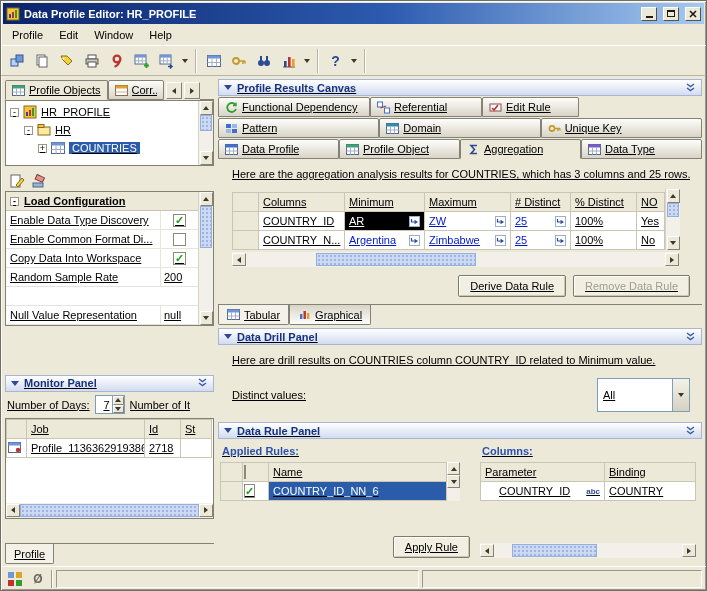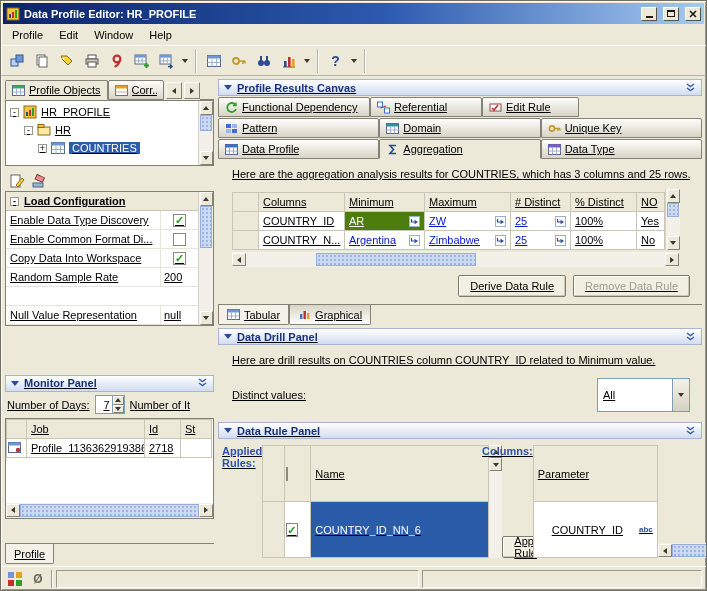--- a/index.html
+++ b/index.html
@@ -79,21 +79,21 @@
 .spin .sval{width:16px;display:flex;align-items:center;justify-content:flex-end;padding-right:2px;}
 .spinbtns{display:flex;flex-direction:column;width:12px;border-left:1px solid #7f9db9;}
 .spinbtns .sb{flex:1;display:flex;align-items:center;justify-content:center;background:#ece9d8;border:1px solid;border-color:#fff #848276 #848276 #fff;}
 .monbox{flex:none;height:101px;display:flex;flex-direction:column;}
 .boxfill{flex:1;}
 
 table.grid{border-collapse:collapse;background:#fff;table-layout:fixed;}
 table.grid th,table.grid td{height:19px;padding:1px 4px;border:1px solid #c9c6b6;font-weight:normal;text-align:left;white-space:nowrap;overflow:hidden;}
 th.hd,td.rh{background:#ece9d8;border:1px solid;border-color:#fff #848276 #848276 #fff;}
 .lnk{color:#0018c8;text-decoration:underline;}
-td.selcell{background:#4d7c0f;}
+td.selcell{background:#000000;}
 td.selcell .lnk{color:#fff;}
 td.selname{background:#2a5caa;color:#fff;}
 .cellx{display:flex;align-items:center;gap:3px;min-width:0;}
 .cellx .gx{flex:1;}
 .abc{color:#2c4a94;font-size:8px;font-weight:bold;flex:none;}
 
 .tabrow{flex:none;display:flex;align-items:flex-end;height:21px;}
 .wfd{width:152px;}
 .wref{width:112px;}
 .wdr{width:97px;}
@@ -104,21 +104,21 @@
 .btnrow{display:flex;justify-content:flex-end;gap:7px;margin-top:8px;}
 .btn{height:22px;display:inline-flex;align-items:center;justify-content:center;padding:0 11px;background:#f1efe2;border:1px solid #7c7a6a;border-radius:2px;box-shadow:inset 1px 1px 0 #fff,inset -1px -1px 0 #cbc7b2;cursor:default;}
 .btn.dis{color:#a19e8e;}
 .pbody{flex:none;padding:9px 12px 7px 14px;}
 .drillrow{display:flex;align-items:center;margin-top:12px;justify-content:space-between;}
 .drillrow .sp{flex:1;}
 .dd{width:93px;height:34px;display:flex;background:#fff;border:1px solid #7f9db9;}
 .dd .dv{flex:1;display:flex;align-items:center;padding:0 5px;}
 .dd .db{flex:none;width:17px;background:linear-gradient(#f4f2e8,#d5d1c1);border-left:1px solid #7f9db9;display:flex;align-items:center;justify-content:center;}
 .rulebody{flex:1;display:flex;gap:10px;padding:6px 6px 6px 2px;min-height:0;}
-.rsec{display:flex;flex-direction:row;min-width:0;}
+.rsec{display:flex;flex-direction:column;min-width:0;}
 .rsec.left{flex:none;width:250px;}
 .rsec.right{flex:1;}
 .seclabel{color:#2b50b0;font-weight:bold;margin:0 0 5px 2px;}
 .atwrap{display:flex;align-items:stretch;}
 .minivsb{flex:none;width:13px;display:flex;flex-direction:column;background:#f2f0e9;}
 .secbottom{display:flex;justify-content:flex-end;margin-top:auto;}
 .secbottom.full{justify-content:stretch;}
 .secbottom .hsb{flex:1;}
 
 .statusbar{flex:none;height:24px;display:flex;align-items:center;gap:3px;padding:2px 4px;border-top:1px solid #fff;}
@@ -558,20 +558,30 @@
       <div class="tabrow">
         <div class="tab flex">
           <svg class="i13" viewBox="0 0 13 13">
               <rect x="0.5" y="1.5" width="12" height="10" fill="#fff" stroke="#55688c"></rect>
               <rect x="0.5" y="1.5" width="12" height="3" fill="#3d6fd0"></rect>
               <line x1="4.5" y1="4.5" x2="4.5" y2="11.5" stroke="#9fb0c8"></line>
               <line x1="8.5" y1="4.5" x2="8.5" y2="11.5" stroke="#9fb0c8"></line>
               <line x1="0.5" y1="8" x2="12.5" y2="8" stroke="#9fb0c8"></line>
             </svg>
           <span class="cut">Data Profile</span>
+        </div>
+        <div class="tab flex">
+          <svg class="i13" viewBox="0 0 13 13">
+              <rect x="0.5" y="1.5" width="12" height="10" fill="#fff" stroke="#55688c"></rect>
+              <rect x="0.5" y="1.5" width="12" height="3" fill="#3da56f"></rect>
+              <line x1="4.5" y1="4.5" x2="4.5" y2="11.5" stroke="#9fb0c8"></line>
+              <line x1="8.5" y1="4.5" x2="8.5" y2="11.5" stroke="#9fb0c8"></line>
+              <line x1="0.5" y1="8" x2="12.5" y2="8" stroke="#9fb0c8"></line>
+            </svg>
+          <span class="cut">Profile Object</span>
         </div>
         <div class="tab flex sel">
           <svg class="i13" viewBox="0 0 13 13">
               <path d="M10 2.5 H4 L7.5 6.5 L4 10.5 H10" fill="none" stroke="#2c4a94" stroke-width="1.6"></path>
             </svg>
           <span class="cut">Aggregation</span>
         </div>
         <div class="tab flex">
           <svg class="i13" viewBox="0 0 13 13">
               <rect x="0.5" y="1.5" width="12" height="10" fill="#fff" stroke="#55688c"></rect>

